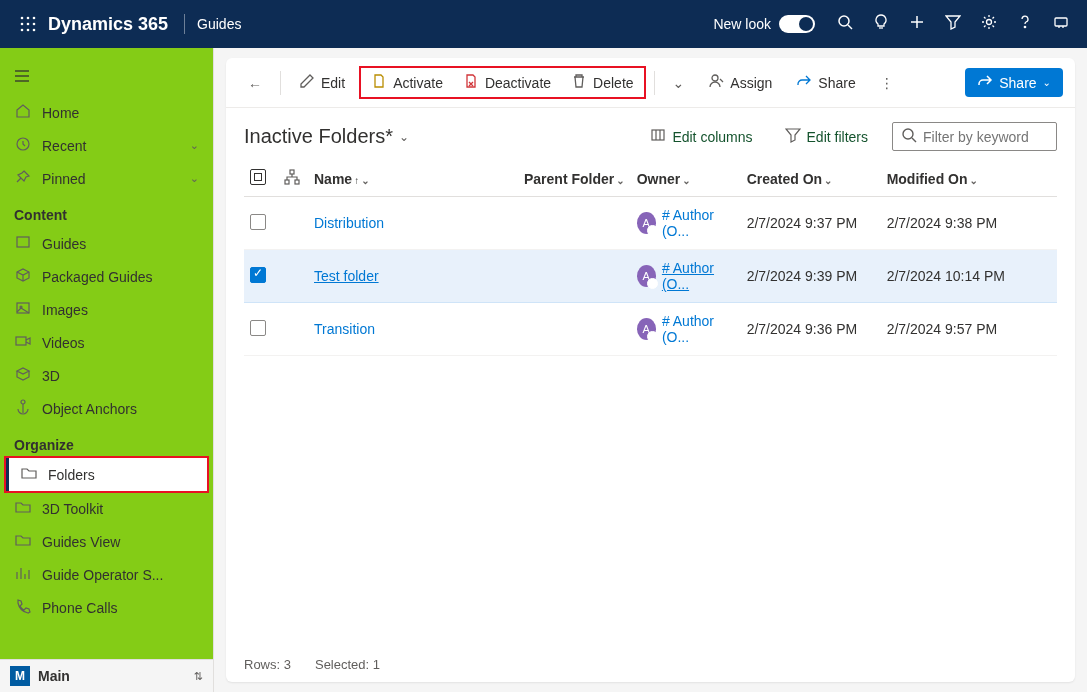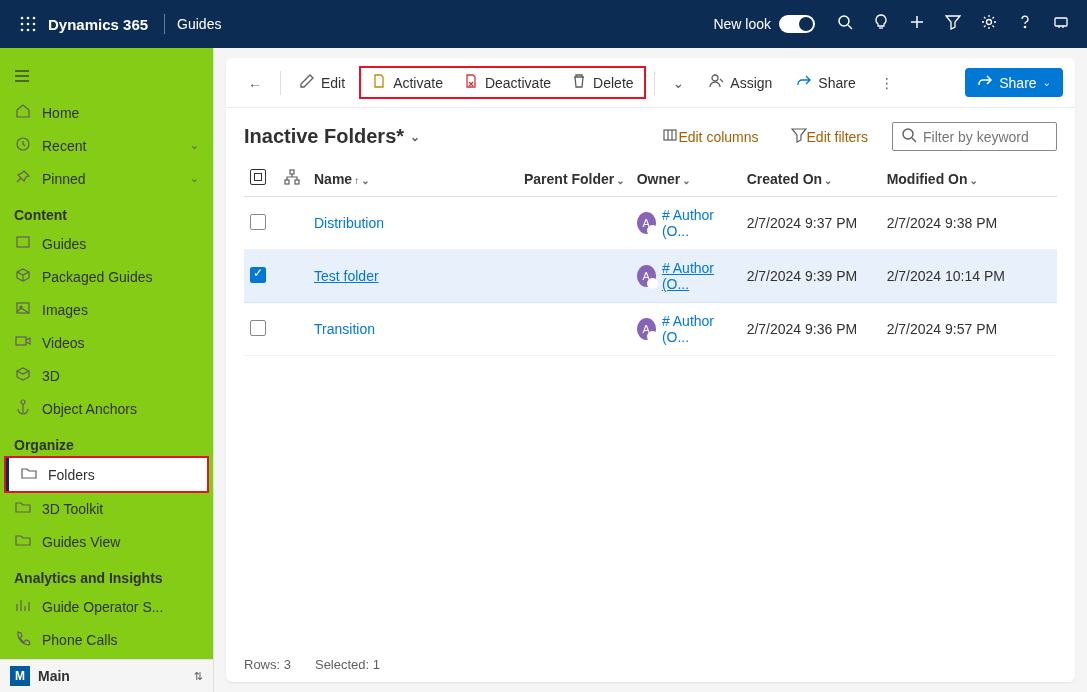--- a/index.html
+++ b/index.html
@@ -1,20 +1,20 @@
 <!DOCTYPE html>
 <html><head>
 <meta charset="utf-8">
 <style>
 * { box-sizing: border-box; margin: 0; padding: 0; }
 body { font-family: "Segoe UI", -apple-system, sans-serif; font-size: 14px; color: #323130; background: #fff; width: 1087px; height: 692px; overflow: hidden; }
 
 .topbar { height: 48px; background: #0d2c54; color: #fff; display: flex; align-items: center; padding: 0 8px; }
 .topbar .waffle { width: 40px; display: flex; justify-content: center; font-size: 18px; }
-.topbar .brand { font-weight: 600; font-size: 15px; margin-right: 16px; }
+.topbar .brand { font-weight: 600; font-size: 18px; margin-right: 16px; }
 .topbar .divider { width: 1px; height: 20px; background: rgba(255,255,255,0.4); margin-right: 12px; }
 .topbar .appname { font-size: 14px; }
 .topbar .spacer { flex: 1; }
 .topbar .newlook { display: flex; align-items: center; gap: 8px; margin-right: 12px; font-size: 14px; }
 .toggle { width: 36px; height: 18px; border-radius: 9px; background: #fff; position: relative; }
 .toggle:after { content:""; position:absolute; right:2px; top:2px; width:14px; height:14px; border-radius:50%; background:#0d2c54; }
 .topbar .ticon { width: 36px; text-align: center; font-size: 16px; cursor: pointer; }
 
 .shell { display: flex; height: calc(692px - 48px); }
 .sidebar { width: 214px; border-right: 1px solid #e1dfdd; background: #84cc16; overflow-y: auto; padding-top: 16px; position: relative; display:flex; flex-direction:column;}
@@ -35,24 +35,24 @@
 
 .cmdbar { display: flex; align-items: center; padding: 8px 12px; gap: 4px; border-bottom: 1px solid #edebe9; }
 .sep { width:1px; height:24px; background:#e1dfdd; margin: 0 4px;}
 .cmd { display: flex; align-items: center; gap: 6px; padding: 5px 10px; cursor: pointer; border-radius: 2px; font-size: 14px;}
 .cmd .ci { color: #605e5c; font-size: 14px; }
 .cmd.primary { background: #0078d4; color: #fff; border-radius:4px; padding:5px 12px;}
 .cmd.primary .ci { color:#fff;}
 .highlight-cmd { border: 2px solid #e81123; display:flex; align-items:center; padding:0 0; }
 
 .viewhdr { display: flex; align-items: center; padding: 14px 18px 10px; gap: 16px; }
-.viewtitle { font-size: 20px; font-weight: 700; display:flex; align-items:center; gap:6px;}
+.viewtitle { font-size: 20px; font-weight: 400; display:flex; align-items:center; gap:6px;}
 .viewtitle .dd { font-size: 12px; color:#605e5c;}
 .spacer { flex: 1; }
-.hdrbtn { display:flex; align-items:center; padding:5px 8px; cursor:pointer; color:#a16207;}
+.hdrbtn { display:flex; align-items:center; gap:6px; padding:5px 8px; cursor:pointer; color:#14532d;}
 .filterbox { border:1px solid #8a8886; border-radius:2px; display:flex; align-items:center; padding:4px 8px; width:165px; gap:6px;}
 .filterbox input { border:none; outline:none; width:100%; font-size:14px; color:#b91c1c;}
 .filterbox .si { color:#605e5c; font-size:13px;}
 
 .grid { flex:1; padding: 0 18px 0; overflow:auto;}
 .grid table { width:100%; border-collapse: collapse; }
 .grid th { text-align:left; font-weight:600; font-size:14px; padding:8px 6px; border-bottom:1px solid #e1dfdd; color:#323130; white-space:nowrap;}
 .grid th .sort { font-size:10px; margin-left:2px;}
 .grid th .cdd { font-size:10px; color:#605e5c; margin-left:2px;}
 .grid td { padding: 10px 6px; font-size:14px; border-bottom: 1px solid #f3f2f1; vertical-align:middle;}
@@ -232,21 +232,20 @@
           </svg></span>
         <span>3D Toolkit</span>
       </div>
     <div class="nav-item">
         <span class="nico"><svg class="icon" viewBox="0 0 16 16" fill="none" stroke="#605e5c" stroke-width="1.2">
             <path d="M1 4h5l2 2h7v7H1z"></path>
           </svg></span>
         <span>Guides View</span>
       </div>
 
-    <div class="nav-section">Analytics and Insights</div>
     <div class="nav-item">
         <span class="nico"><svg class="icon" viewBox="0 0 16 16" fill="none" stroke="#605e5c" stroke-width="1.2">
             <path d="M2 14V7M6 14V3M10 14V9M14 14V5"></path>
           </svg></span>
         <span>Guide Operator S...</span>
       </div>
     <div class="nav-item">
         <span class="nico"><svg class="icon" viewBox="0 0 16 16" fill="none" stroke="#605e5c" stroke-width="1.2">
             <path d="M3 2l3 1 1 3-2 2a10 10 0 0 0 4 4l2-2 3 1 1 3-2 1a13 13 0 0 1-10-10z"></path>
           </svg></span>

